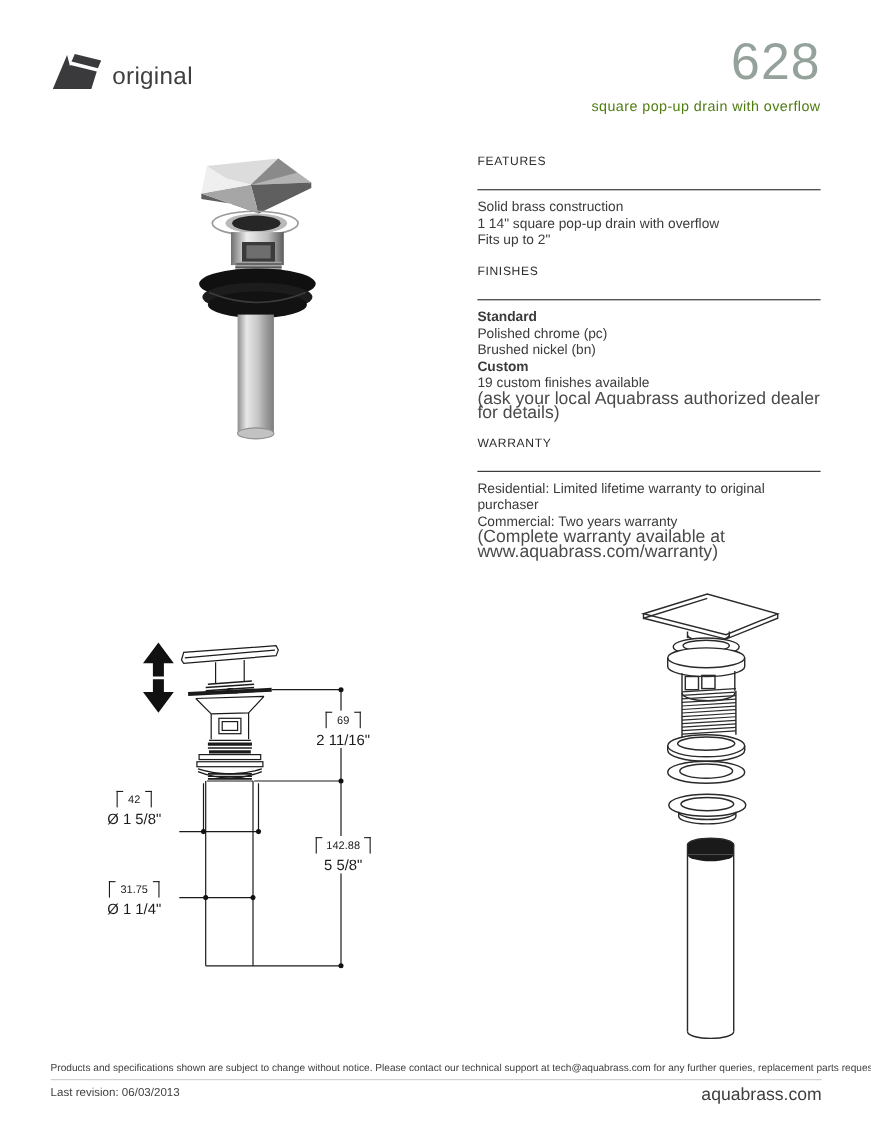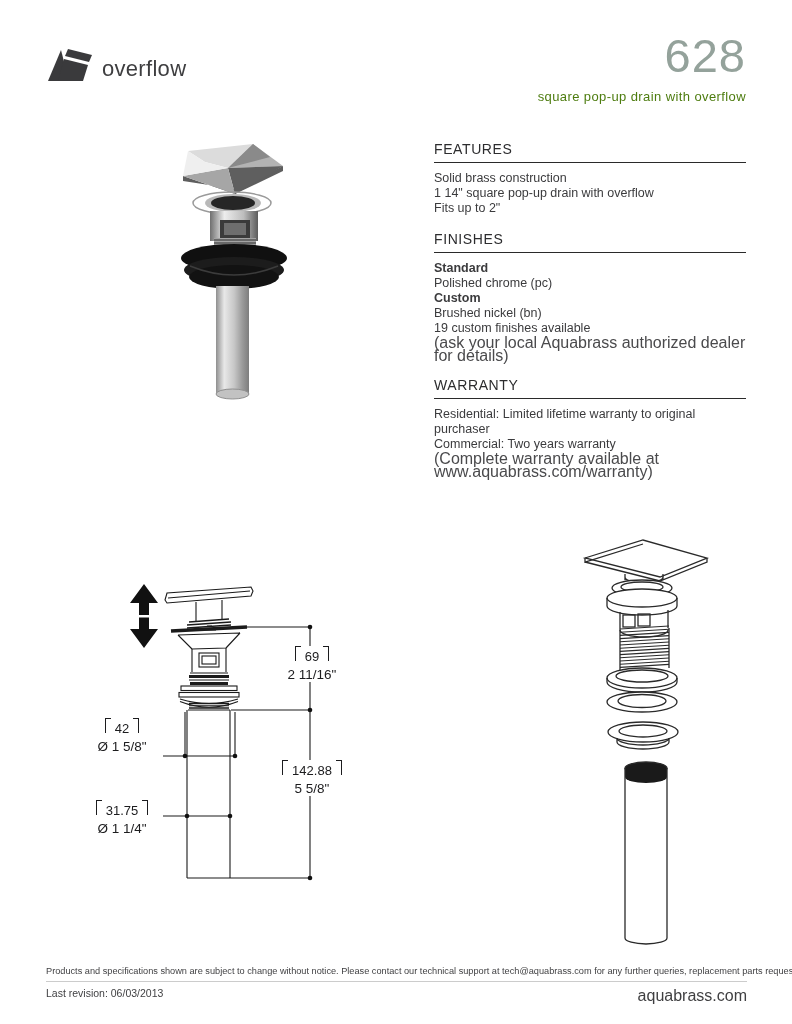--- a/index.html
+++ b/index.html
@@ -9,32 +9,32 @@
   
   .logo{position:absolute;left:47px;top:44px;display:flex;align-items:flex-end;gap:9px;}
   .logo-text{font-size:22px;color:#3e3e40;letter-spacing:.3px;line-height:1;padding-bottom:2px;}
   .model-number{position:absolute;right:46px;top:32px;font-size:47px;letter-spacing:1px;
                 color:#94a29b;text-align:center;line-height:1;}
   .model-subtitle{position:absolute;right:46px;top:89px;font-size:13px;letter-spacing:.4px;color:#4d7c0f;}
 
   
   .spec-col{position:absolute;left:434px;top:141px;width:312px;}
   .spec-section{margin-bottom:15px;}
-  .spec-heading{font-size:14px;letter-spacing:.6px;color:#2c2c2e;font-weight:500;
-                padding-bottom:5px;border-bottom:1.4px solid #2a2a2a;}
+  .spec-heading{font-size:11px;letter-spacing:.6px;color:#2c2c2e;font-weight:500;
+                padding-bottom:19px;border-bottom:1.4px solid #2a2a2a;}
   .spec-body{padding-top:8px;font-size:12.5px;line-height:15px;color:#3b3b3d;}
   .spec-line{min-height:15px;}
   .bold-line{font-weight:700;}
   .spec-note{font-size:16px;line-height:13px;color:#4a4a4c;}
 
   
   .tech-wrap{position:absolute;left:83px;top:572px;width:310px;height:335px;}
   .tech-wrap svg{position:absolute;left:0;top:0;}
   .dim-callout{position:absolute;text-align:center;background:#fff;color:#1c1c1e;line-height:1;}
-  .dim-mm{display:inline-block;position:relative;font-size:13px;padding:4px 10px 0;}
+  .dim-mm{display:inline-block;position:relative;font-size:10px;padding:4px 10px 0;}
   .dim-mm::before{content:"";position:absolute;left:0;top:0;width:5px;height:14px;
                   border-left:1.3px solid #1c1c1e;border-top:1.3px solid #1c1c1e;}
   .dim-mm::after{content:"";position:absolute;right:0;top:0;width:5px;height:14px;
                  border-right:1.3px solid #1c1c1e;border-top:1.3px solid #1c1c1e;}
   .dim-inch{display:block;font-size:13.5px;margin-top:4px;}
 
   
   .footer-disclaimer{position:absolute;left:46px;top:966px;width:712px;font-size:9.2px;
                      color:#3f3f41;white-space:nowrap;}
   .footer-rule{position:absolute;left:46px;top:981px;width:701px;border-top:1px solid #cccccc;}
@@ -45,21 +45,21 @@
 <body>
 
 <div class="page">
 
   <div class="logo">
     <svg width="46" height="38" viewBox="0 0 46 38">
       <path d="M1,37 L14,6 L22,37 Z" fill="#3a3a3c"></path>
       <path d="M21,5 L45,11 L42,18 L18,12 Z" fill="#3a3a3c"></path>
       <path d="M17,15 L41,21 L36,37 L11,37 Z" fill="#3a3a3c"></path>
     </svg>
-    <span class="logo-text">overflow</span>
+    <span class="logo-text">original</span>
   </div>
   <div class="model-number">628</div>
   <div class="model-subtitle">square pop-up drain with overflow</div>
 
   <svg width="215" height="292" viewBox="0 0 215 292" style="position:absolute;left:150px;top:126px;">
     <defs>
       <linearGradient id="tubeG" x1="0" y1="0" x2="1" y2="0">
         <stop offset="0" stop-color="#8f8f8f"></stop>
           <stop offset=".25" stop-color="#e8e8e8"></stop>
         <stop offset=".55" stop-color="#c7c7c7"></stop>
@@ -117,22 +117,22 @@
         <div class="spec-line">1 14" square pop-up drain with overflow</div>
         <div class="spec-line">Fits up to 2"</div>
       </div>
     </div>
 
     <div class="spec-section">
       <div class="spec-heading">FINISHES</div>
       <div class="spec-body">
         <div class="spec-line bold-line">Standard</div>
         <div class="spec-line">Polished chrome (pc)</div>
+        <div class="spec-line">Brushed nickel (bn)</div>
         <div class="spec-line bold-line">Custom</div>
-        <div class="spec-line">Brushed nickel (bn)</div>
         <div class="spec-line">19 custom finishes available</div>
         <div class="spec-note">(ask your local Aquabrass authorized dealer for details)</div>
       </div>
     </div>
 
     <div class="spec-section">
       <div class="spec-heading">WARRANTY</div>
       <div class="spec-body">
         <div class="spec-line">Residential: Limited lifetime warranty to original purchaser</div>
         <div class="spec-line">Commercial: Two years warranty</div>

